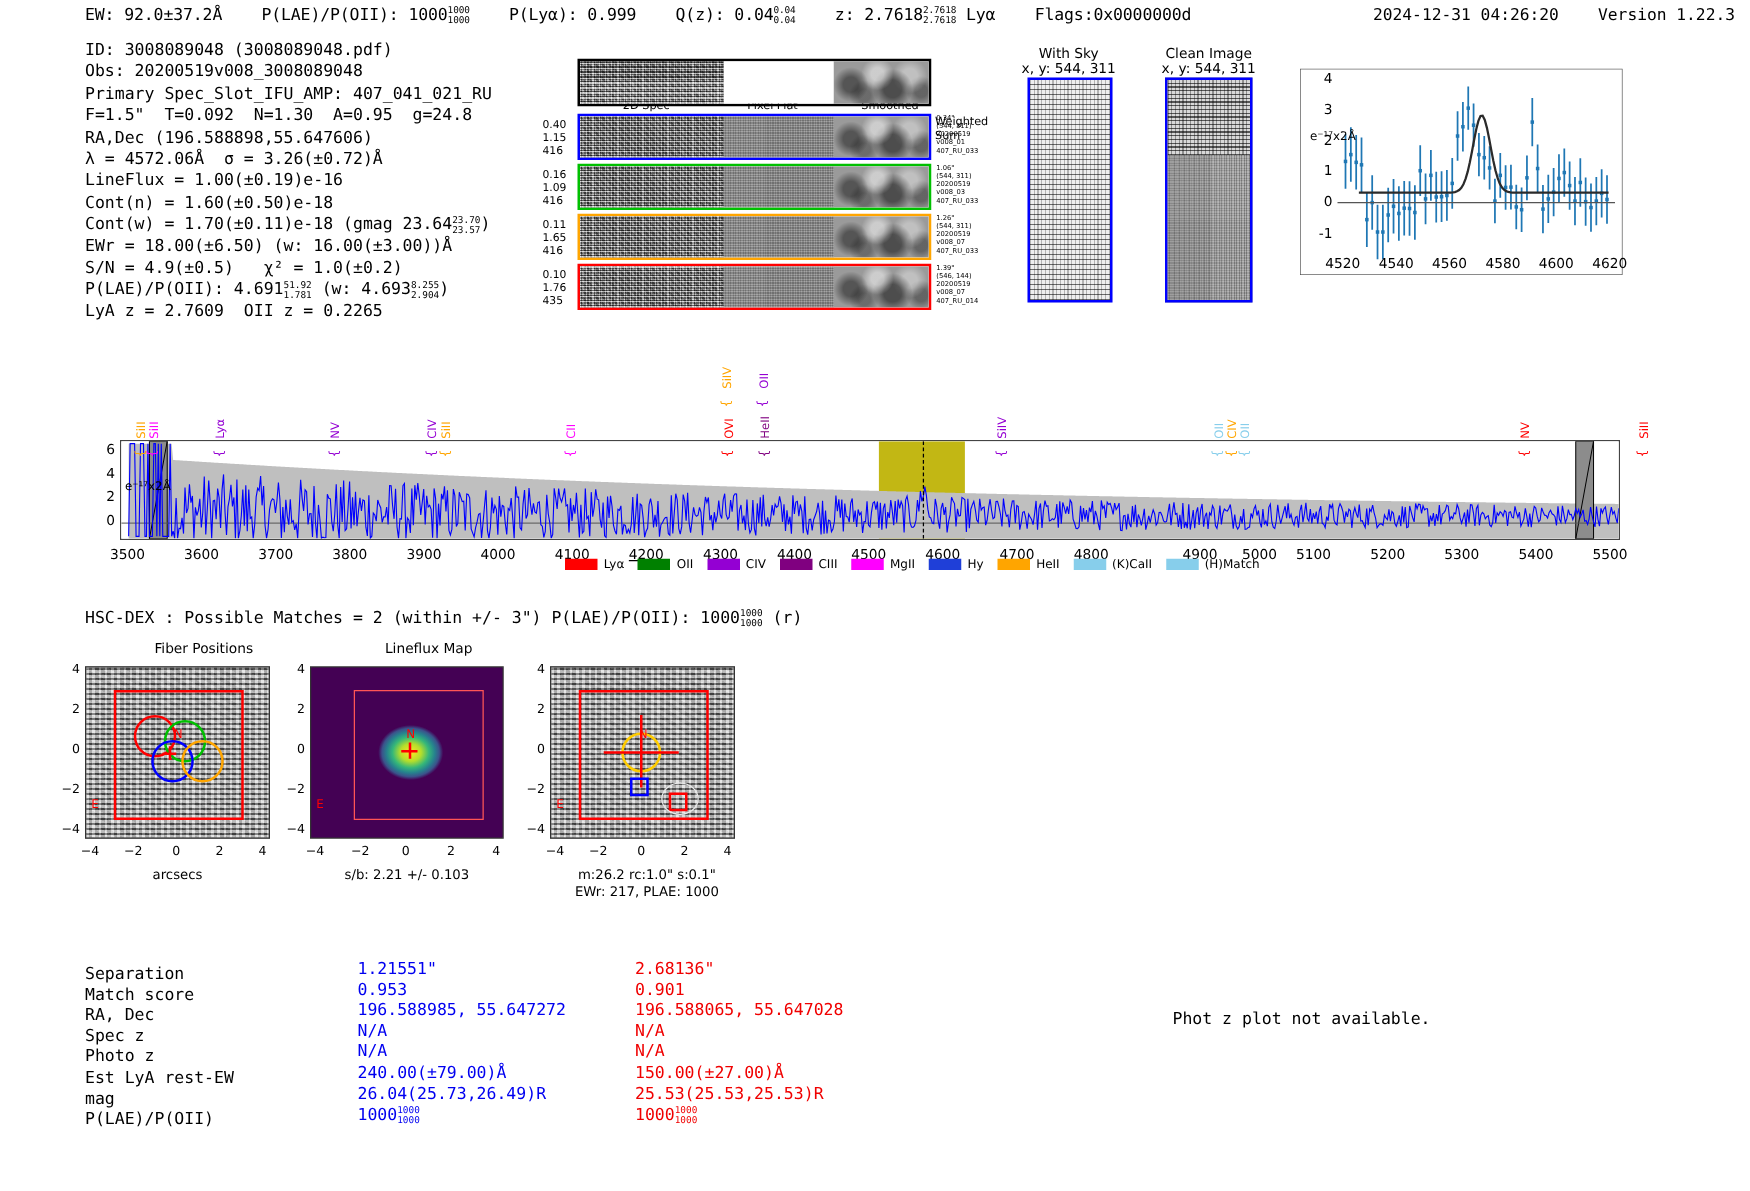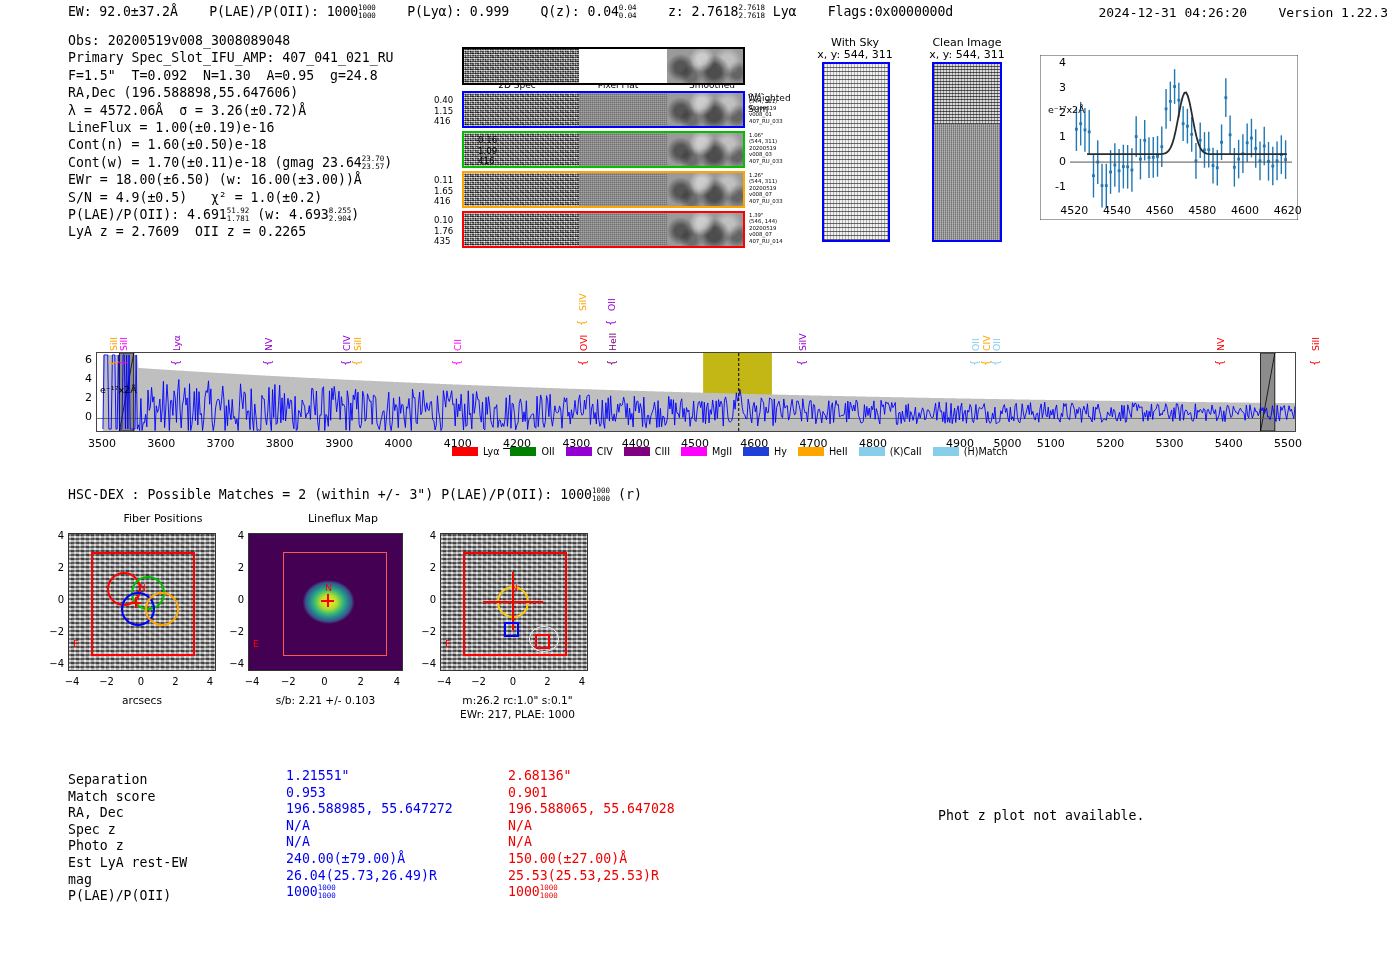--- a/index.html
+++ b/index.html
@@ -119,20 +119,21 @@
   <span>&nbsp;&nbsp;</span>
   <span>Flags:0x0000000d</span>
 </div>
 <div class="abs mono nw" id="stamp">
   <span>2024-12-31 04:26:20</span>
   <span>&nbsp;&nbsp;</span>
   <span>Version 1.22.3</span>
 </div>
 
 <div class="abs mono" id="params">
+  <div>ID: 3008089048 (3008089048.pdf)</div>
   <div>Obs: 20200519v008_3008089048</div>
   <div>Primary Spec_Slot_IFU_AMP: 407_041_021_RU</div>
   <div>F=1.5"  T=0.092  N=1.30  A=0.95  g=24.8</div>
   <div>RA,Dec (196.588898,55.647606)</div>
   <div>λ = 4572.06Å  σ = 3.26(±0.72)Å</div>
   <div>LineFlux = 1.00(±0.19)e-16</div>
   <div>Cont(n) = 1.60(±0.50)e-18</div>
   <div><span>Cont(w) = 1.70(±0.11)e-18 (gmag 23.64</span><span class="stack"><span>23.70</span><span>23.57</span></span><span>)</span></div>
   <div>EWr = 18.00(±6.50) (w: 16.00(±3.00))Å</div>
   <div>S/N = 4.9(±0.5)   χ² = 1.0(±0.2)</div>
@@ -170,21 +171,21 @@
     <div>20200519</div>
     <div>v008_01</div>
     <div>407_RU_033</div>
 </div>
 
 <div class="strip" style="left:462px;top:131px;width:283px;height:37px;border:2px solid #00c000;">
   <div class="seg noise" style="left:0;width:115px;"></div>
   <div class="seg flat" style="left:115px;width:88px;"></div>
   <div class="seg smooth" style="left:203px;right:0;"></div>
 </div>
-<div class="lnum" style="left:434px;top:135px;margin-left:44px;">
+<div class="lnum" style="left:434px;top:135px;">
   <div>0.16</div>
     <div>1.09</div>
     <div>416</div>
 </div>
 <div class="sidelbl" style="left:749px;top:132px;">
   <div>1.06"</div>
     <div>(544, 311)</div>
     <div>20200519</div>
     <div>v008_03</div>
     <div>407_RU_033</div>

